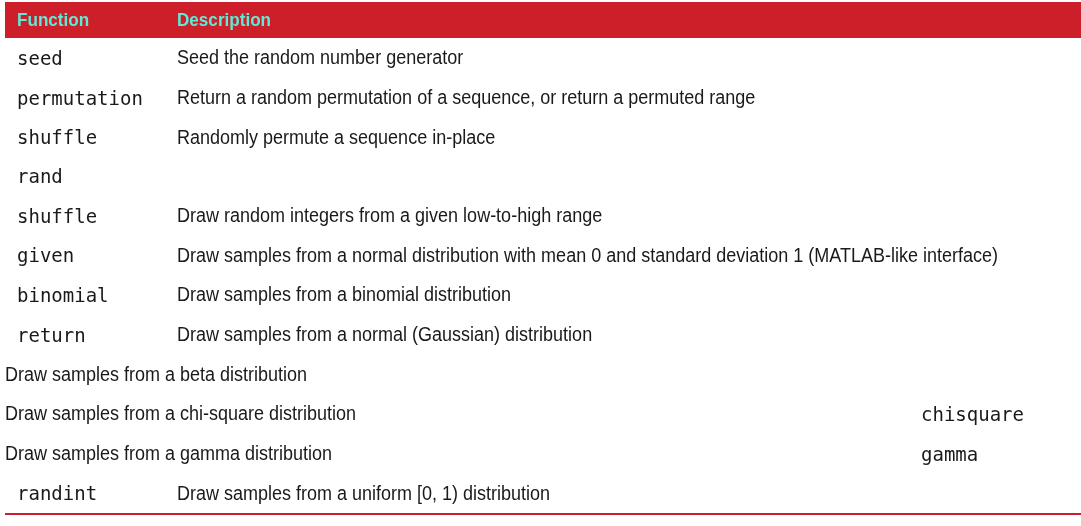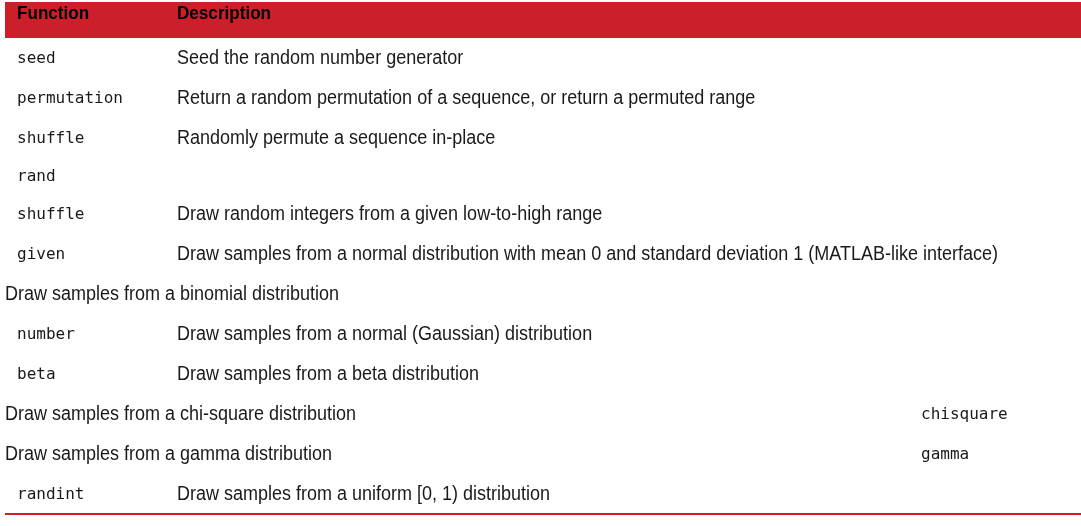--- a/index.html
+++ b/index.html
@@ -17,23 +17,24 @@
     height: 526px;
   }
   .table {
     position: absolute;
     left: 5px;
     top: 2px;
     right: 0;
   }
   .thead {
     display: flex;
+    align-items: center;
     height: 36px;
     background: #cd1f2a;
-    color: #000000;
+    color: #5eead4;
   }
   .cell {
     white-space: nowrap;
     overflow: visible;
   }
   .fn-col {
     width: 172px;
     flex: 0 0 172px;
     padding-left: 12px;
     box-sizing: border-box;
@@ -54,21 +55,21 @@
     flex-direction: column;
     height: 475px;
   }
   .row {
     flex: 1 1 auto;
     display: flex;
     align-items: center;
   }
   .fn-cell {
     font-family: "DejaVu Sans Mono", monospace;
-    font-size: 16px;
+    font-size: 19px;
     color: #1a1a1a;
   }
   .desc-text {
     display: inline-block;
     font-size: 20px;
     color: #1a1a1a;
     transform: scaleX(0.90);
     transform-origin: 0 50%;
   }
   .bottom-rule {
@@ -125,34 +126,34 @@
   </div>
 
   <div class="row">
     <div class="cell fn-col fn-cell">given</div>
     <div class="cell desc-col">
       <span class="desc-text">Draw samples from a normal distribution with mean 0 and standard deviation 1 (MATLAB-like interface)</span>
     </div>
   </div>
 
   <div class="row">
+    <div class="cell fn-col fn-cell">binomial</div>
     <div class="cell desc-col">
       <span class="desc-text">Draw samples from a binomial distribution</span>
     </div>
   </div>
 
   <div class="row">
-    <div class="cell fn-col fn-cell">number</div>
+    <div class="cell fn-col fn-cell">return</div>
     <div class="cell desc-col">
       <span class="desc-text">Draw samples from a normal (Gaussian) distribution</span>
     </div>
   </div>
 
   <div class="row">
-    <div class="cell fn-col fn-cell">beta</div>
     <div class="cell desc-col">
       <span class="desc-text">Draw samples from a beta distribution</span>
     </div>
   </div>
 
   <div class="row">
     <div class="cell desc-col">
       <span class="desc-text">Draw samples from a chi-square distribution</span>
     </div>
     <div class="cell fn-col fn-cell">chisquare</div>

